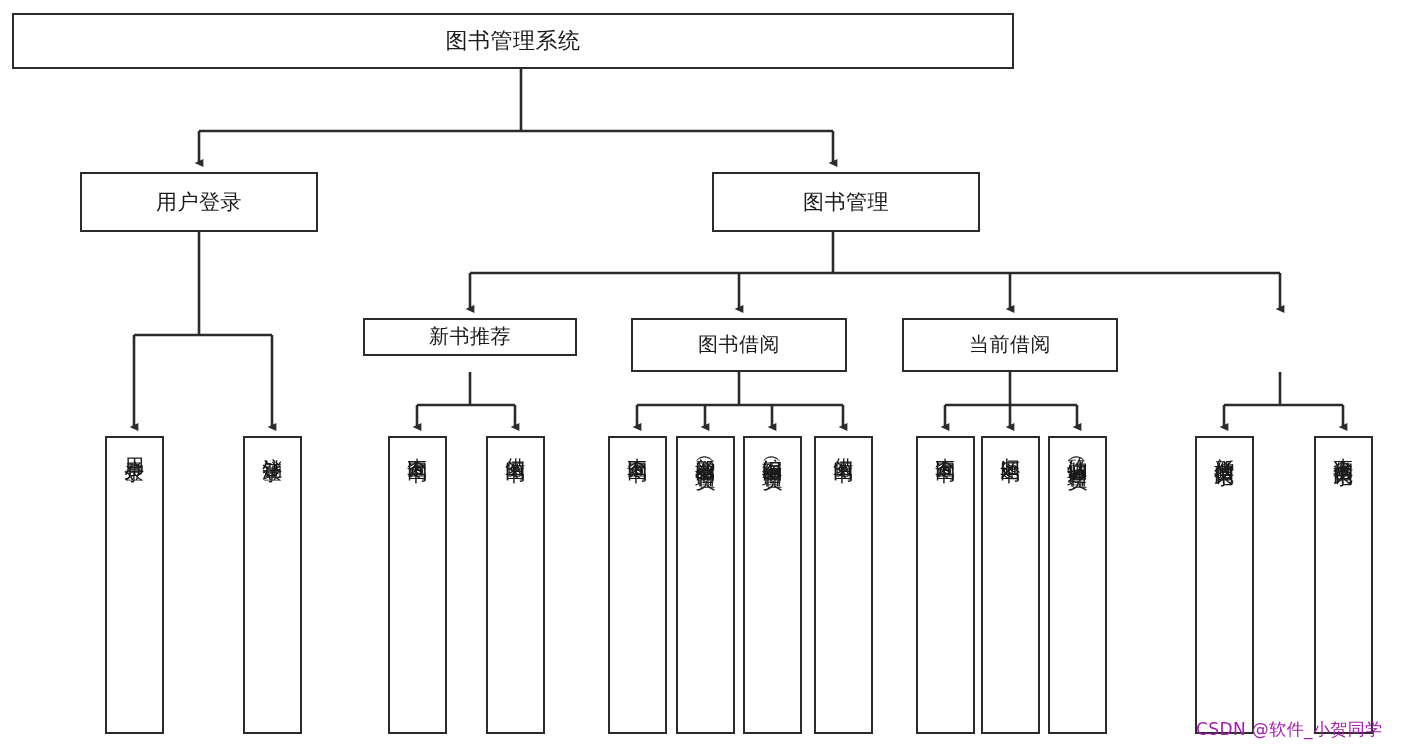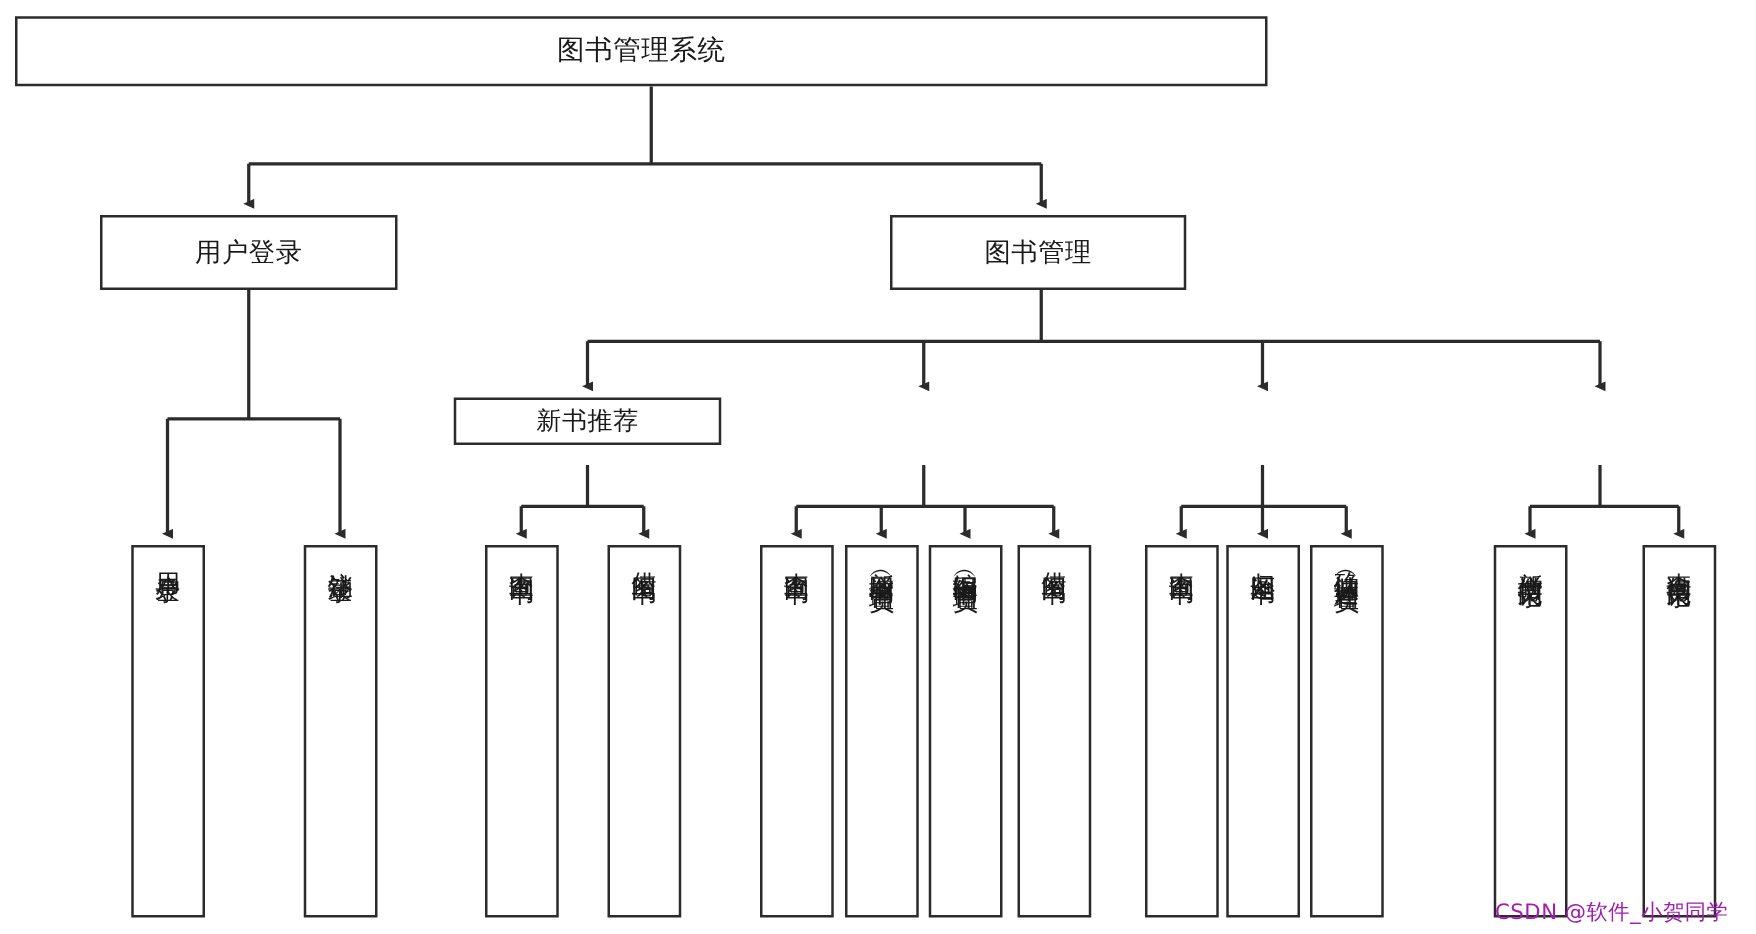--- a/index.html
+++ b/index.html
@@ -129,26 +129,32 @@
     </g>
   </svg>
 
   <div class="node root" style="left:12px;top:13px;width:1002px;height:56px;">
     <span class="node-label">图书管理系统</span>
   </div>
 
   <div class="node level1" style="left:80px;top:172px;width:238px;height:60px;">
     <span class="node-label">用户登录</span>
   </div>
-  <div class="node level1" style="left:712px;top:172px;width:237px;height:60px;">
+  <div class="node level1" style="left:712px;top:172px;width:268px;height:60px;">
     <span class="node-label">图书管理</span>
   </div>
 
   <div class="node level2" style="left:363px;top:318px;width:214px;height:38px;">
     <span class="node-label">新书推荐</span>
+  </div>
+  <div class="node level2" style="left:631px;top:318px;width:216px;height:54px;">
+    <span class="node-label">图书借阅</span>
+  </div>
+  <div class="node level2" style="left:902px;top:318px;width:216px;height:54px;">
+    <span class="node-label">当前借阅</span>
   </div>
 
   <div class="node leaf" style="left:105px;top:436px;width:59px;height:298px;">
     <span class="node-label">用户登录</span>
   </div>
   <div class="node leaf" style="left:243px;top:436px;width:59px;height:298px;">
     <span class="node-label">注销登录</span>
   </div>
   <div class="node leaf" style="left:388px;top:436px;width:59px;height:298px;">
     <span class="node-label">查询图书</span>

